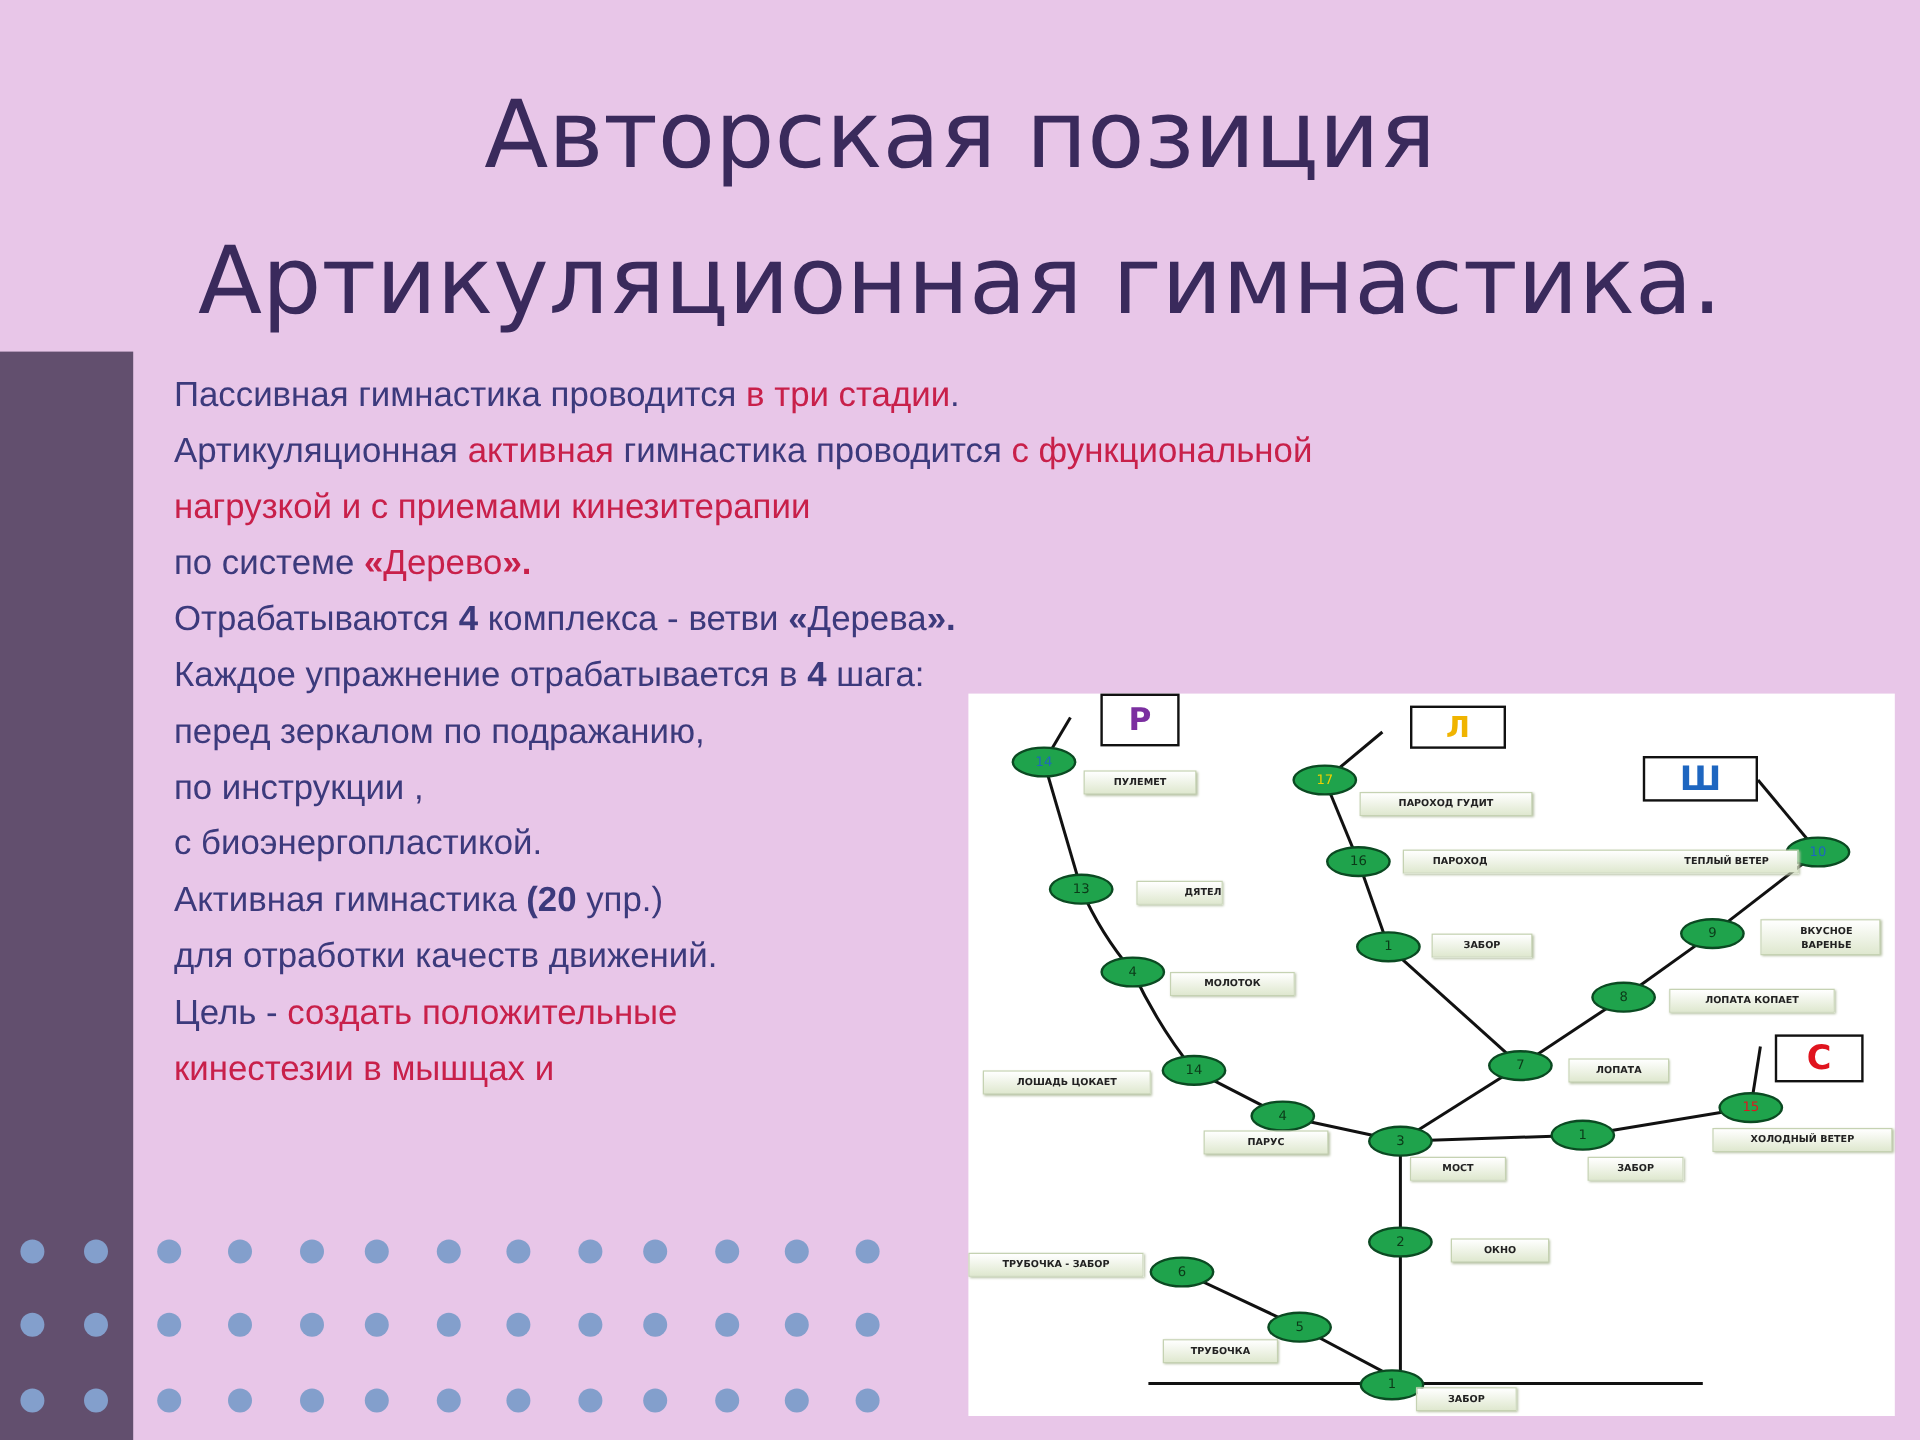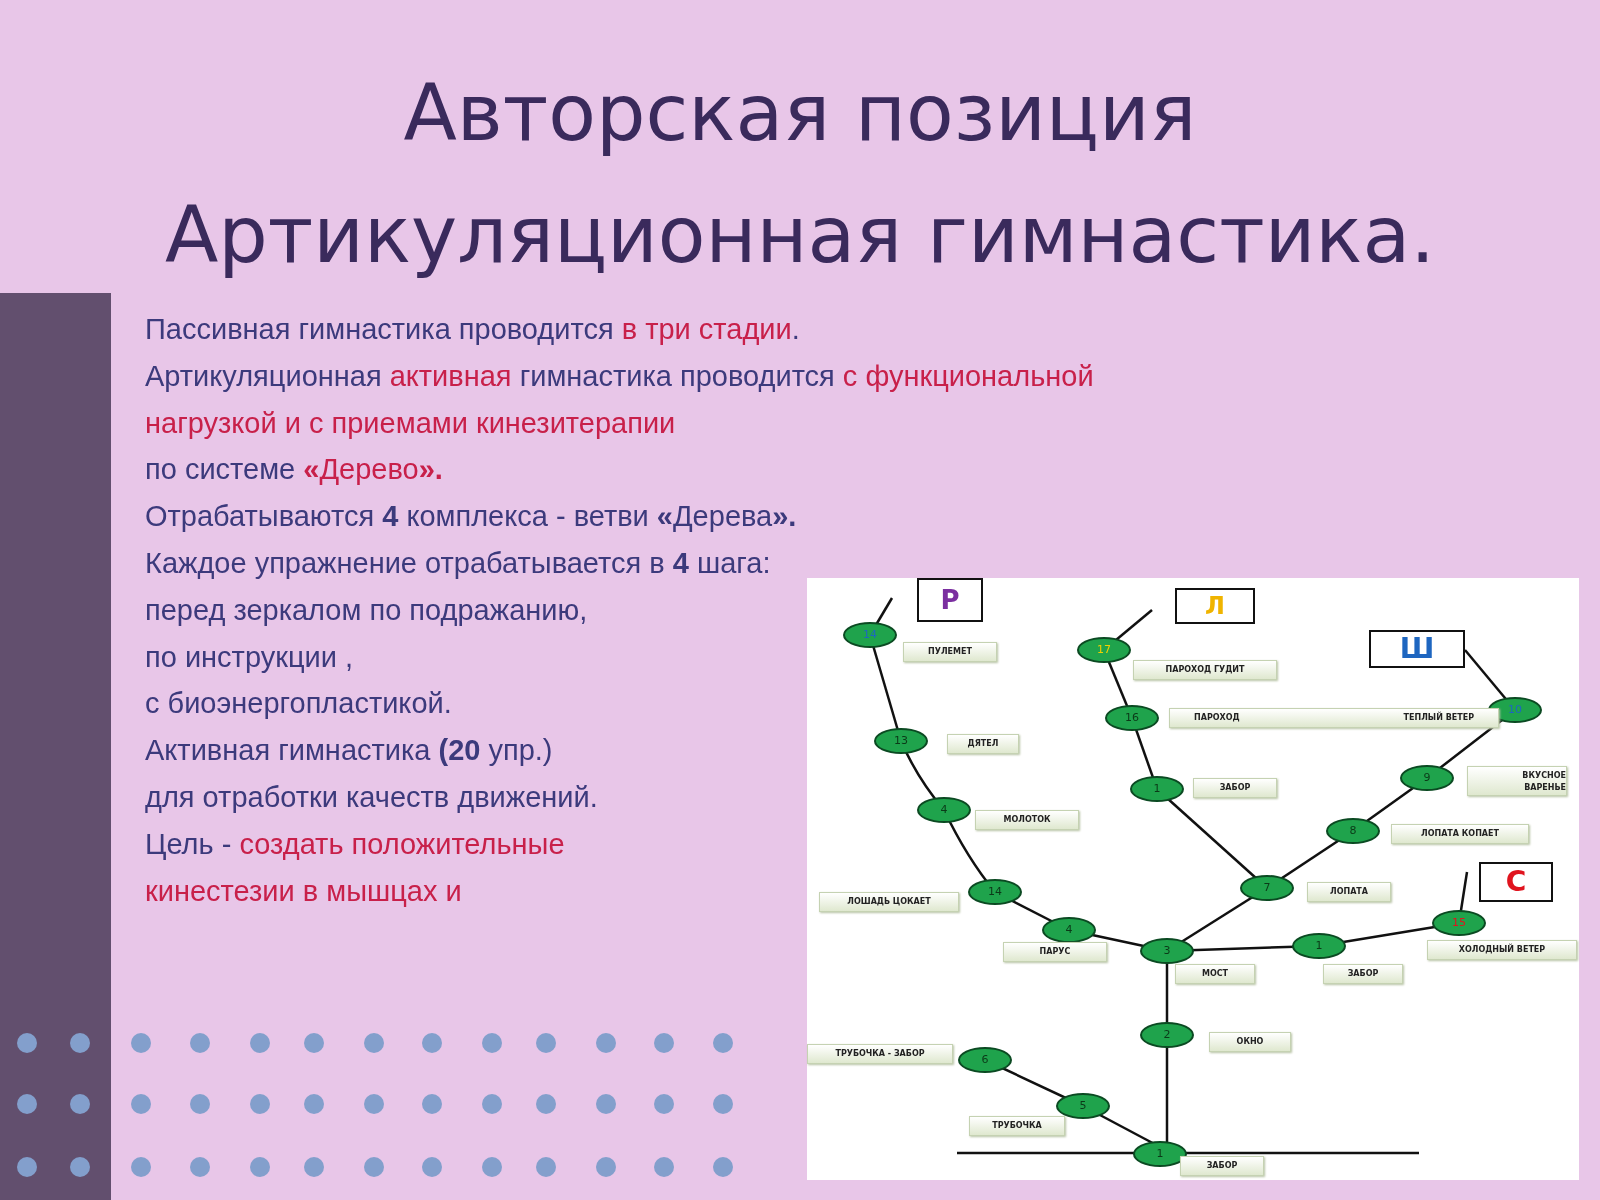--- a/index.html
+++ b/index.html
@@ -38,21 +38,21 @@
     font-family:"DejaVu Sans", sans-serif; font-weight:normal; font-size:11px;
     color:#0b3a18; text-align:center; line-height:22px;
   }
   .lbl {
     position:absolute; height:20px; box-sizing:border-box;
     background:linear-gradient(#ffffff, #dfe8cf);
     border:1px solid #c5d2b2; box-shadow:1px 1px 2px #b8c3a6;
     font-family:"DejaVu Sans", sans-serif; font-weight:bold; font-size:8px;
     color:#222; text-align:center; line-height:18px; white-space:nowrap;
   }
-  .lbl.two { height:30px; line-height:12px; padding-top:3px; text-align:right; padding-left:10px; }
+  .lbl.two { height:30px; line-height:12px; padding-top:3px; text-align:center; padding-left:10px; }
   .lbl.wide { display:flex; justify-content:space-between; padding:0 24px; }
   .letter {
     position:absolute; box-sizing:border-box; border:2px solid #111; background:#fff;
     font-family:"DejaVu Sans", sans-serif; font-weight:bold; text-align:center;
   }
 </style>
 </head>
 <body>
 
 <div class="title">
@@ -181,21 +181,21 @@
   <div class="node" style="left:652px;top:345px;color:#e0141e;">15</div>
 
   <div class="lbl" style="left:373px;top:578px;width:84px;">ЗАБОР</div>
   <div class="lbl" style="left:162px;top:538px;width:96px;">ТРУБОЧКА</div>
   <div class="lbl" style="left:0px;top:466px;width:146px;">ТРУБОЧКА - ЗАБОР</div>
   <div class="lbl" style="left:402px;top:454px;width:82px;">ОКНО</div>
   <div class="lbl" style="left:368px;top:386px;width:80px;">МОСТ</div>
   <div class="lbl" style="left:196px;top:364px;width:104px;">ПАРУС</div>
   <div class="lbl" style="left:12px;top:314px;width:140px;">ЛОШАДЬ ЦОКАЕТ</div>
   <div class="lbl" style="left:168px;top:232px;width:104px;">МОЛОТОК</div>
-  <div class="lbl" style="left:140px;top:156px;width:72px;">ДЯТЕЛ</div>
+  <div class="lbl" style="left:140px;top:156px;width:72px;text-align:right;">ДЯТЕЛ</div>
   <div class="lbl" style="left:96px;top:64px;width:94px;">ПУЛЕМЕТ</div>
   <div class="lbl" style="left:500px;top:304px;width:84px;">ЛОПАТА</div>
   <div class="lbl" style="left:386px;top:200px;width:84px;">ЗАБОР</div>
   <div class="lbl wide" style="left:362px;top:130px;width:330px;">
     <span>ПАРОХОД</span>
     <span>ТЕПЛЫЙ ВЕТЕР</span>
   </div>
   <div class="lbl" style="left:326px;top:82px;width:144px;">ПАРОХОД ГУДИТ</div>
   <div class="lbl" style="left:584px;top:246px;width:138px;">ЛОПАТА КОПАЕТ</div>
   <div class="lbl two" style="left:660px;top:188px;width:100px;">

